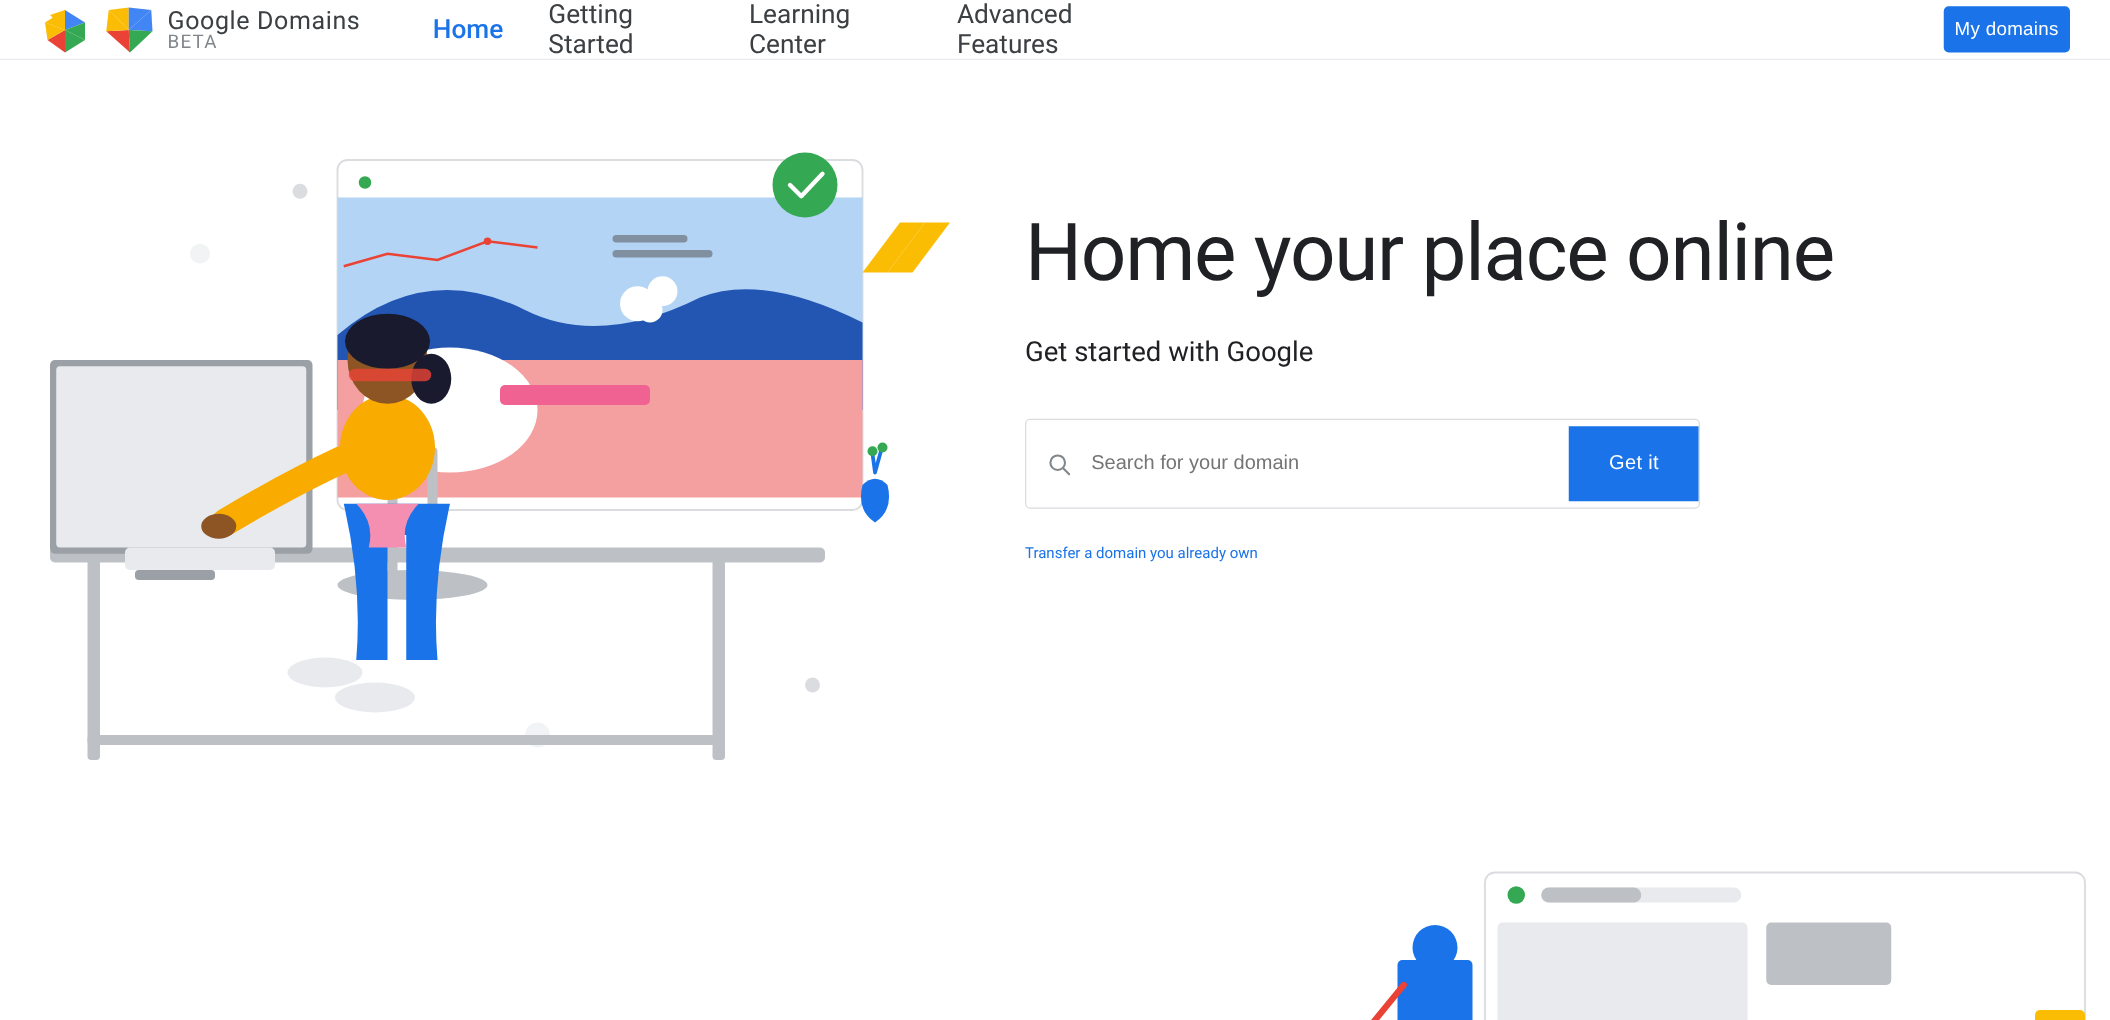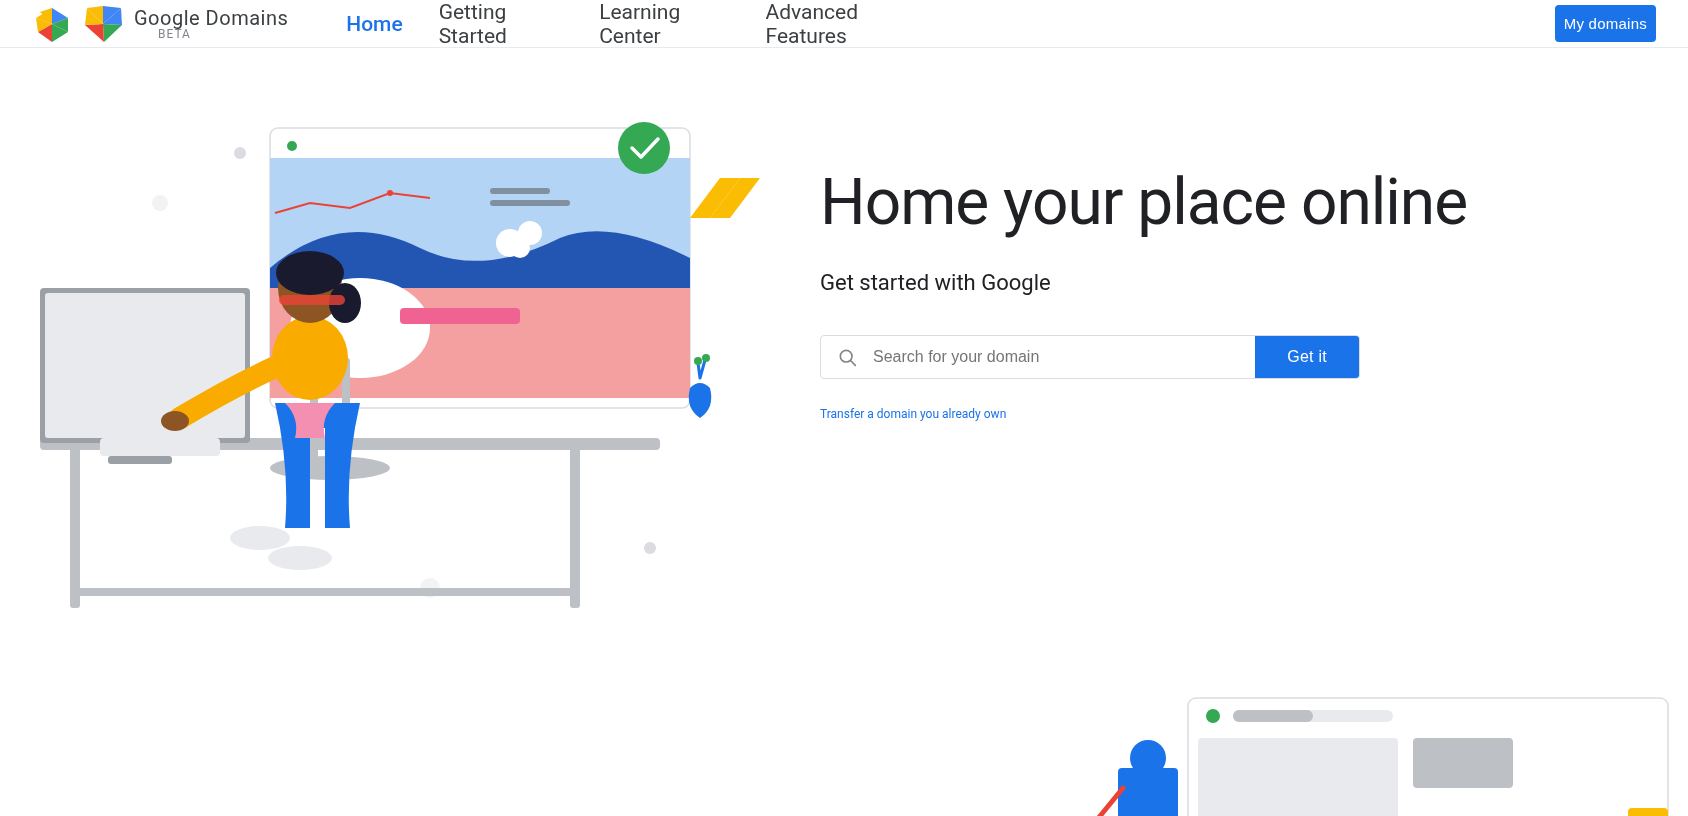--- a/index.html
+++ b/index.html
@@ -30,25 +30,24 @@
       flex-direction: column;
       line-height: 1;
     }
     .logo-name {
       font-size: 20px;
       font-weight: 400;
       color: #3c4043;
       letter-spacing: 0.5px;
     }
     .logo-beta {
-      font-size: 12px;
+      font-size: 15px;
       color: #80868b;
       letter-spacing: 1px;
       text-transform: uppercase;
-      margin-left: 24px;
     }
     .nav-links {
       display: flex;
       align-items: center;
       gap: 0;
       flex: 1;
     }
     .nav-item {
       padding: 0 18px;
       height: 68px;
@@ -132,21 +131,21 @@
       color: #202124;
       margin-top: 8px;
     }
     .search-bar-container {
       display: flex;
       align-items: center;
       border: 1.5px solid #dadce0;
       border-radius: 4px;
       overflow: hidden;
       margin-top: 16px;
-      height: 44px;
+      height: 72px;
       max-width: 540px;
       background: #fff;
     }
     .search-icon-wrap {
       display: flex;
       align-items: center;
       padding: 0 16px;
       color: #80868b;
     }
     .search-input {

